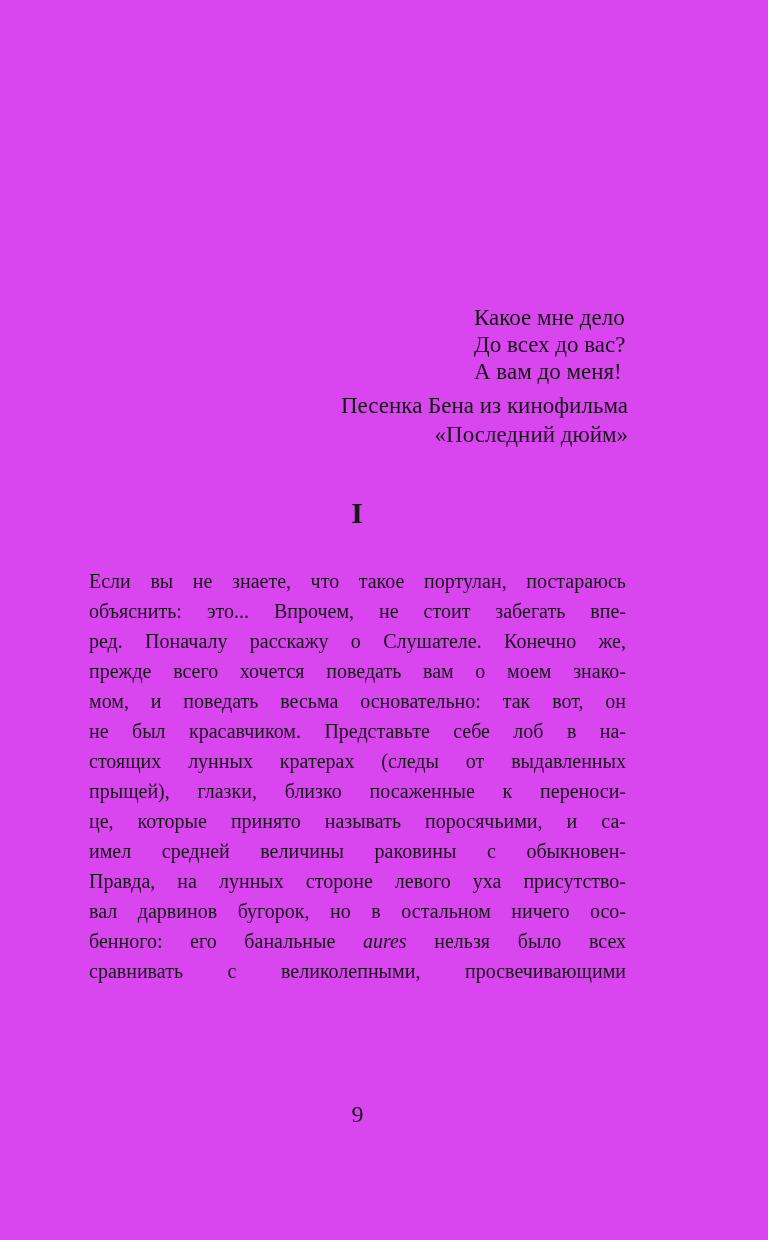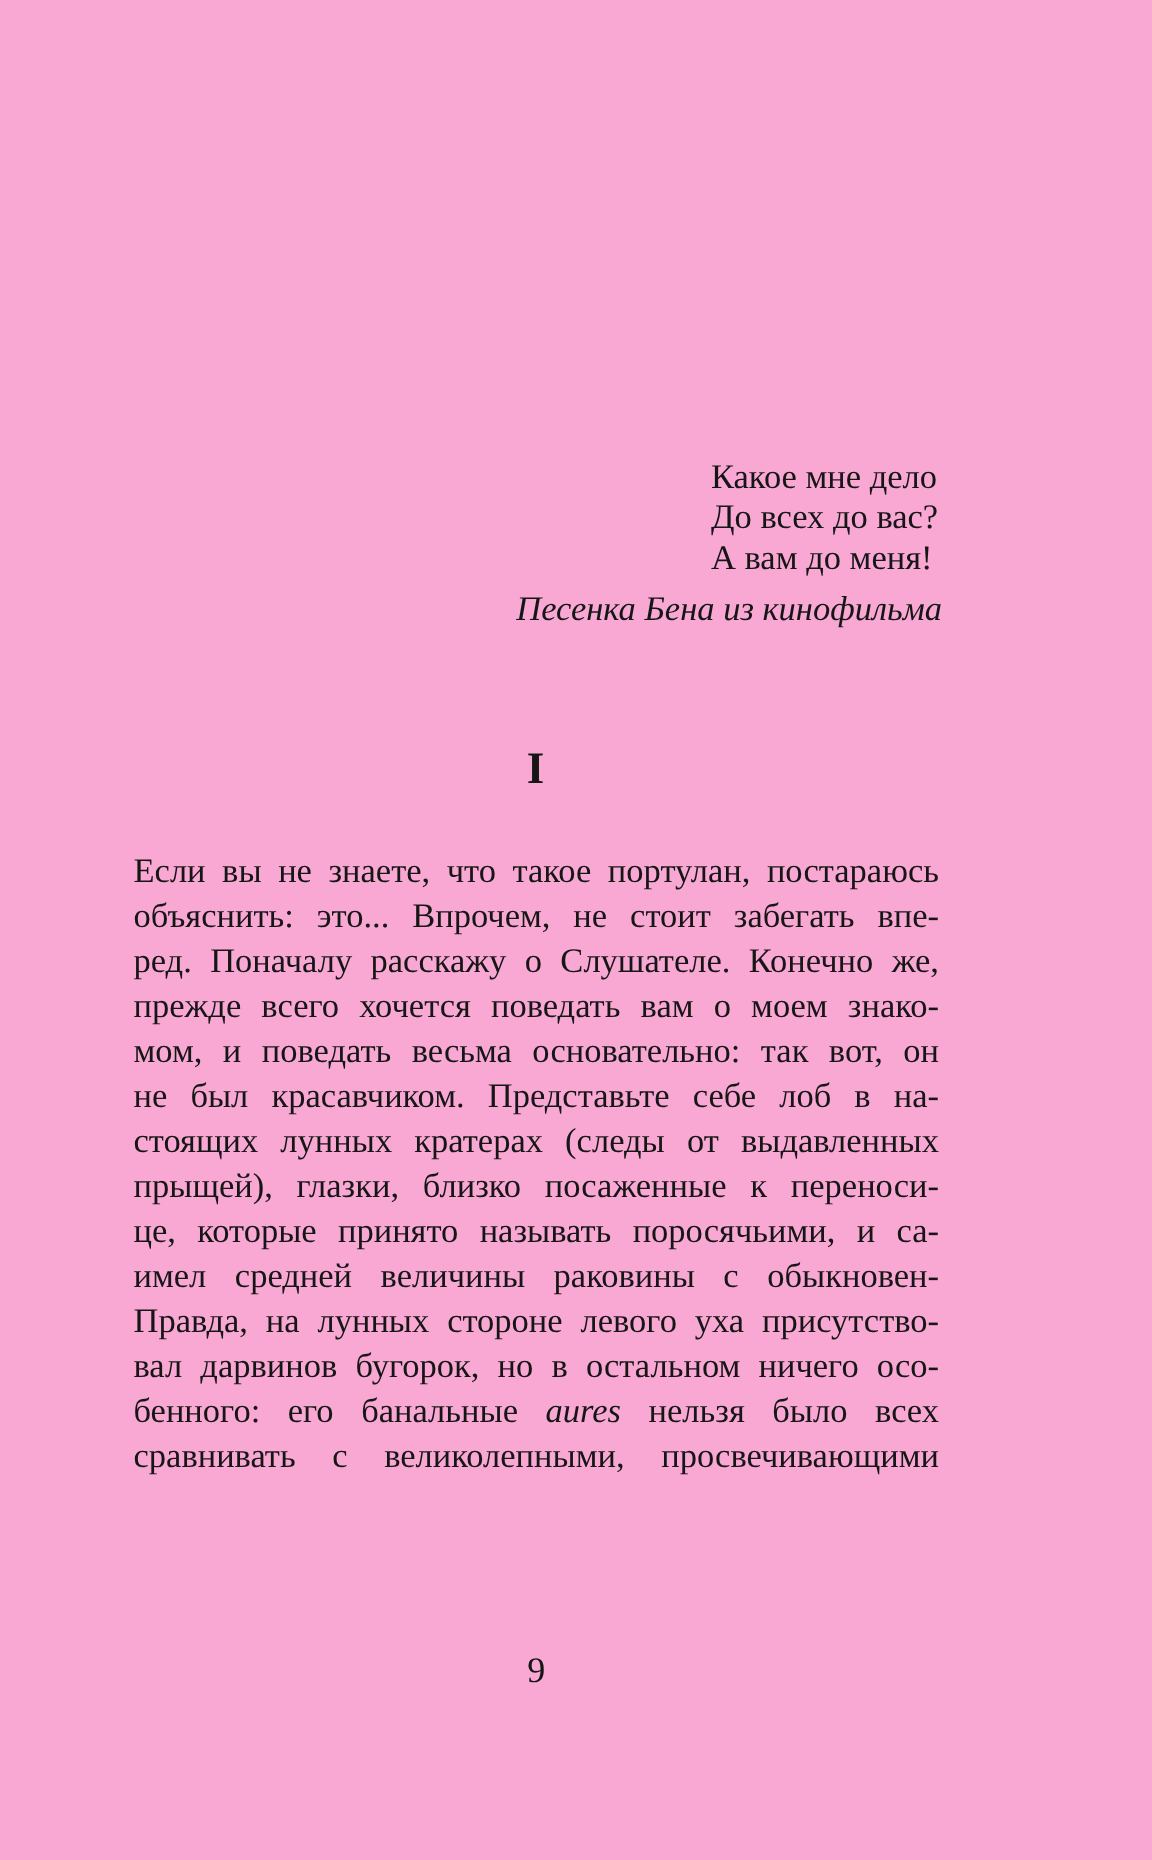--- a/index.html
+++ b/index.html
@@ -4,40 +4,39 @@
 <style>
   html, body {
     margin: 0;
     padding: 0;
     background: #ffffff;
   }
   .page {
     position: relative;
     width: 768px;
     height: 1240px;
-    background: #f9a8d4;
+    background: #d946ef;
     color: #161616;
     font-family: "Liberation Serif", "DejaVu Serif", serif;
     overflow: hidden;
     -webkit-font-smoothing: antialiased;
   }
   .epigraph-verse {
     position: absolute;
     left: 474px;
     top: 304px;
     font-size: 23px;
     line-height: 27px;
     text-align: left;
     white-space: nowrap;
   }
   .epigraph-attr {
     position: absolute;
     right: 140px;
     top: 391px;
-    font-style: italic;
     font-size: 23px;
     line-height: 29px;
     text-align: right;
     white-space: nowrap;
   }
   .chapter-heading {
     position: absolute;
     left: 89px;
     top: 496px;
     width: 537px;
@@ -45,21 +44,21 @@
     font-size: 30px;
     font-weight: bold;
     line-height: 34px;
     letter-spacing: 1px;
   }
   .body-text {
     position: absolute;
     left: 89px;
     top: 566px;
     width: 537px;
-    font-size: 23px;
+    font-size: 20px;
     line-height: 30px;
   }
   .body-line {
     text-align: justify;
     text-align-last: justify;
     text-justify: inter-word;
     height: 30px;
     overflow: visible;
   }
   .body-line em {
@@ -80,20 +79,21 @@
 <div class="page">
 
   <div class="epigraph-verse">
     <div>Какое мне дело</div>
     <div>До всех до вас?</div>
     <div>А вам до меня!</div>
   </div>
 
   <div class="epigraph-attr">
     <div>Песенка Бена из кинофильма</div>
+    <div>«Последний дюйм»</div>
   </div>
 
   <div class="chapter-heading">I</div>
 
   <div class="body-text">
     <div class="body-line">Если вы не знаете, что такое портулан, постараюсь</div>
     <div class="body-line">объяснить: это... Впрочем, не стоит забегать впе-</div>
     <div class="body-line">ред. Поначалу расскажу о Слушателе. Конечно же,</div>
     <div class="body-line">прежде всего хочется поведать вам о моем знако-</div>
     <div class="body-line">мом, и поведать весьма основательно: так вот, он</div>

